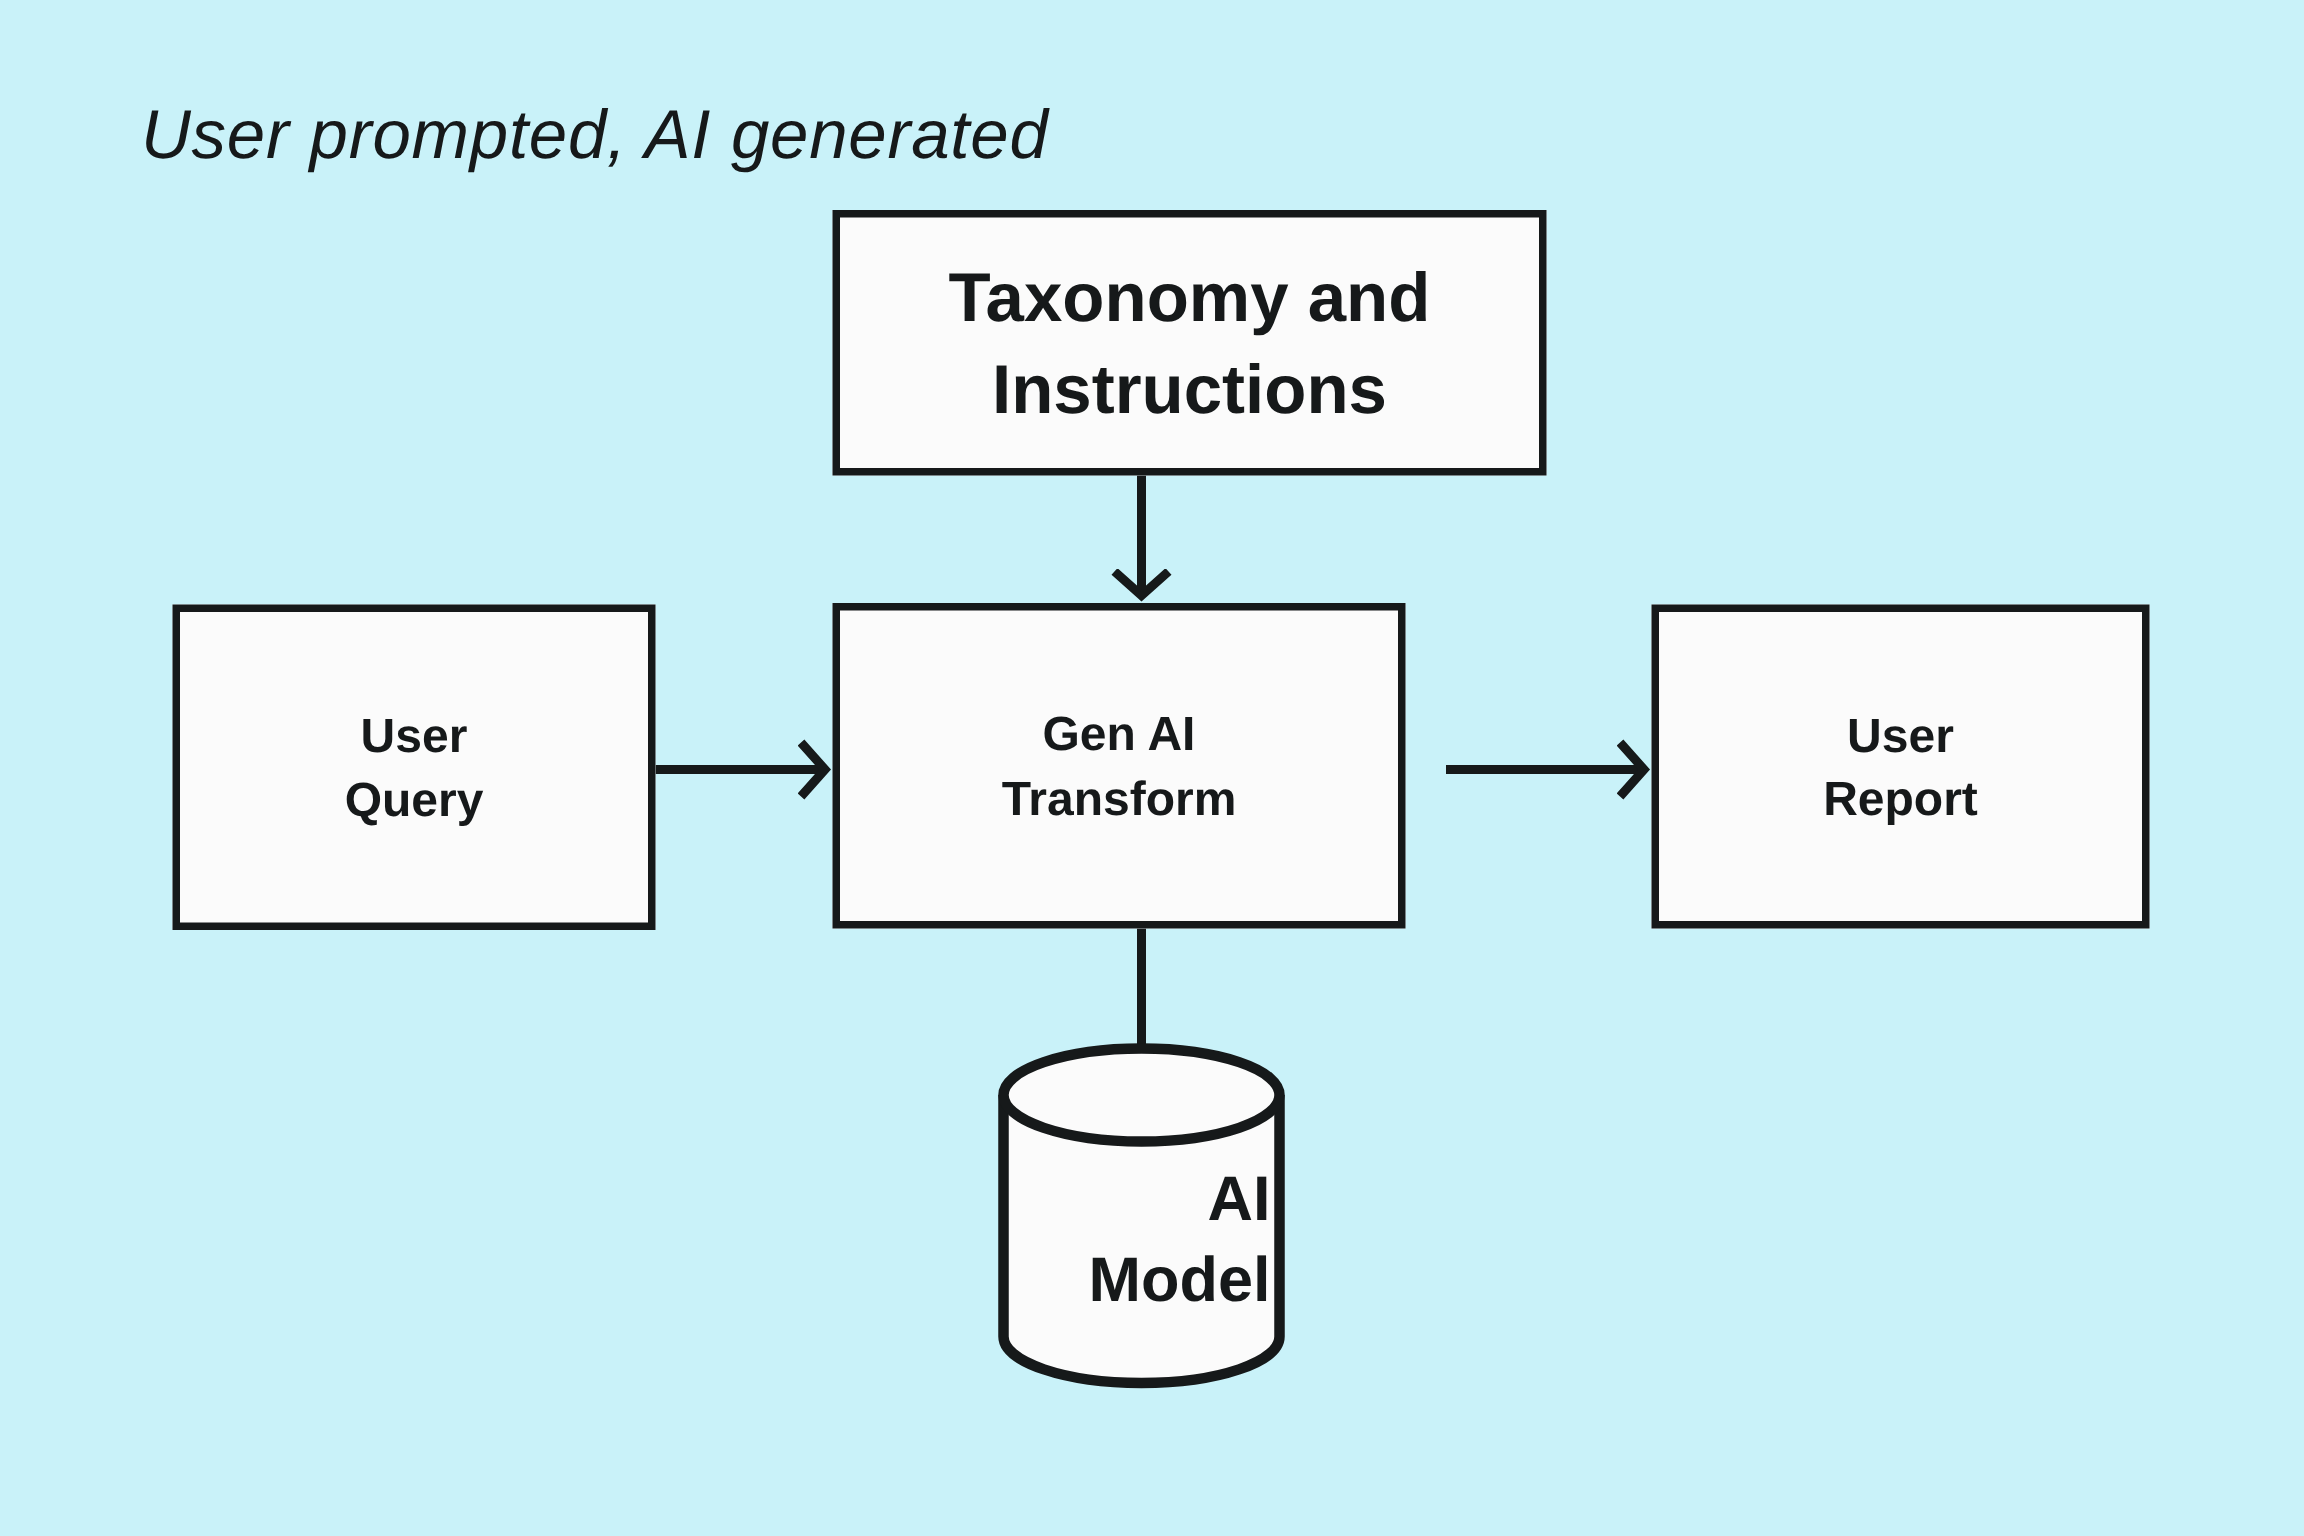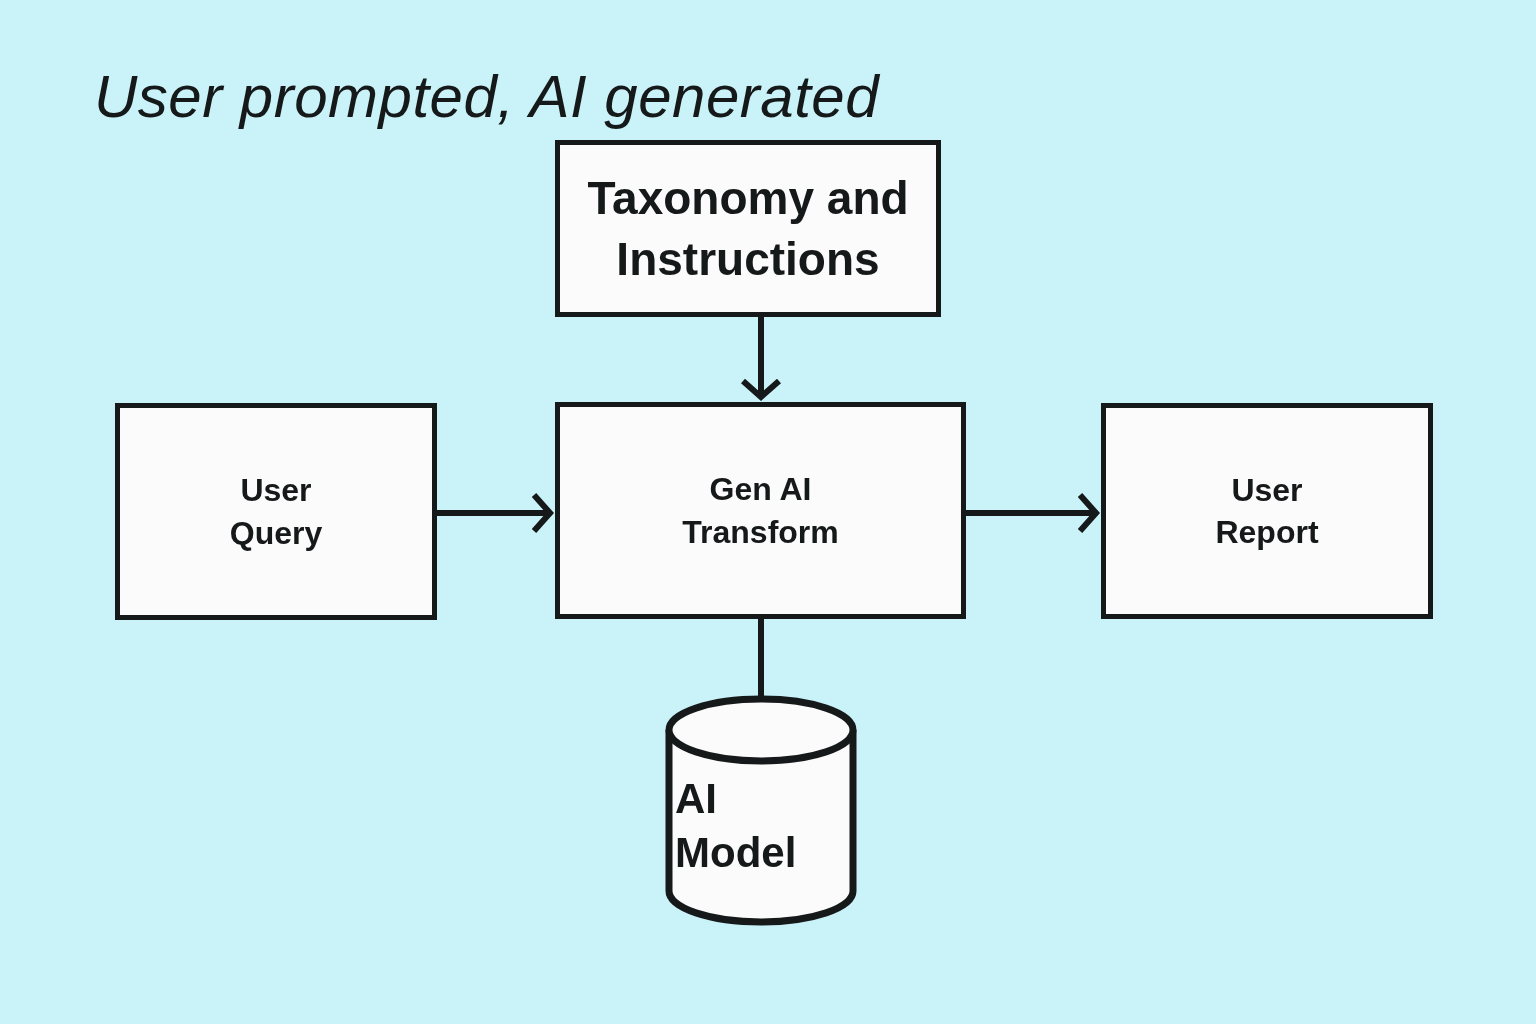--- a/index.html
+++ b/index.html
@@ -14,57 +14,57 @@
     overflow: hidden;
   }
   .canvas {
     position: relative;
     width: 1536px; height: 1024px;
     background: var(--background);
   }
   .diagram-title {
     position: absolute;
     left: 94px; top: 62px;
-    font-size: 60px;
+    font-size: 46px;
     font-style: italic;
     font-weight: 500;
     letter-spacing: 0.5px;
     color: var(--ink);
   }
   .node {
     position: absolute;
     background: var(--node-fill);
     border: 5px solid var(--ink);
     display: flex;
     align-items: center;
     justify-content: center;
     text-align: center;
     color: var(--ink);
     font-size: 32px;
     font-weight: 600;
     line-height: 1.32;
     white-space: pre-line;
   }
-  .node-taxonomy   { left: 555px; top: 140px; width: 386px; height: 177px; font-size: 46px; }
+  .node-taxonomy   { left: 555px; top: 140px; width: 476px; height: 177px; font-size: 46px; }
   .node-user-query { left: 115px; top: 403px; width: 322px; height: 217px; }
-  .node-gen-ai     { left: 555px; top: 402px; width: 411px; height: 217px; }
+  .node-gen-ai     { left: 555px; top: 402px; width: 382px; height: 217px; }
   .node-user-report{ left: 1101px; top: 403px; width: 332px; height: 216px; }
   .connector-layer {
     position: absolute;
     left: 0; top: 0;
     width: 1536px; height: 1024px;
     pointer-events: none;
   }
   .edge { stroke: var(--ink); stroke-width: 6; fill: none; }
   .cyl  { stroke: var(--ink); stroke-width: 7; fill: var(--node-fill); }
   .cylinder-label {
     position: absolute;
     left: 675px; top: 772px;
     width: 172px;
-    text-align: left;
+    text-align: right;
     color: var(--ink);
     font-size: 42px;
     font-weight: 600;
     line-height: 1.28;
     white-space: pre-line;
   }
 </style>
 </head>
 <body>
 

